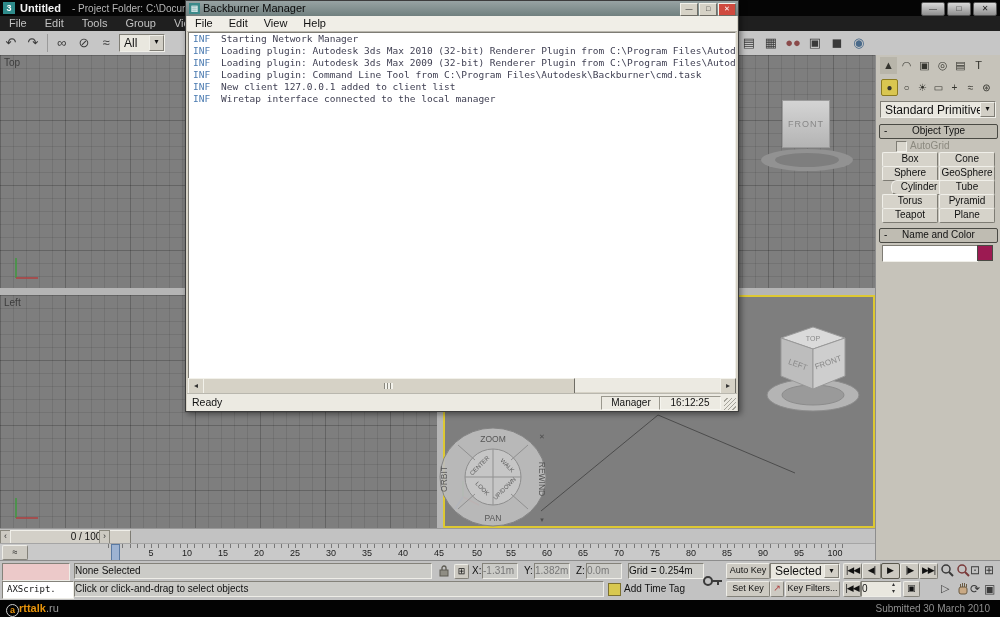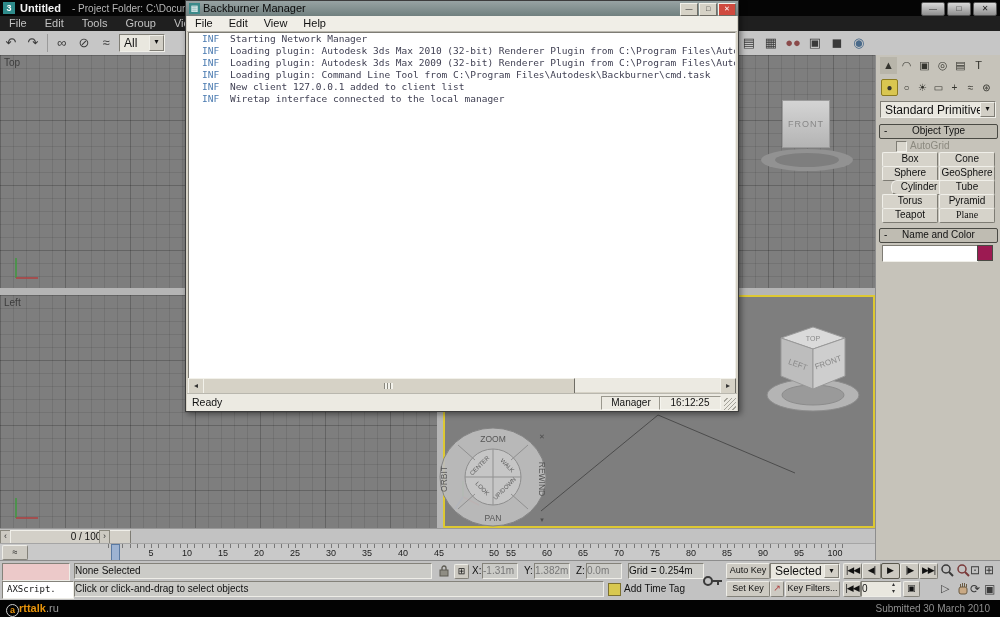--- a/index.html
+++ b/index.html
@@ -99,21 +99,21 @@
           font-size:8px;line-height:11px;text-align:center;}
   .bb-btns{position:absolute;right:2px;top:2px;display:flex;gap:1px;}
   .bb-btn{width:16px;height:11px;background:#d6d2c6;border:1px solid;border-color:#f2f1ea #6f6d65 #6f6d65 #f2f1ea;
           font-size:7px;line-height:10px;text-align:center;color:#222;}
   .bb-close{background:#cf4a3f;color:#fff;}
   .bb-menu{position:absolute;left:1px;top:15px;width:550px;height:15px;background:#f0eee7;border-bottom:1px solid #b9b7ae;}
   .bb-menu span{display:inline-block;padding:1px 8px;font-size:11px;color:#111;}
   .bb-log{position:absolute;left:2px;top:31px;width:546px;height:345px;background:#ffffff;border:1px solid;
           border-color:#7e7c74 #f0efe9 #f0efe9 #7e7c74;overflow:hidden;
           font-family:"DejaVu Sans Mono",monospace;font-size:9.5px;line-height:12px;}
-  .bb-line{white-space:pre;padding-left:13px;}
+  .bb-line{white-space:pre;padding-left:4px;}
   .bb-line .lv{color:#4a7ab0;display:inline-block;width:28px;}
   .bb-line .msg{color:#3f3f52;}
   .bb-hscroll{position:absolute;left:2px;top:377px;width:548px;height:14px;background:#eceae2;}
   .bb-sarr{position:absolute;top:0;width:14px;height:14px;background:#d6d2c6;border:1px solid;
            border-color:#f2f1ea #6f6d65 #6f6d65 #f2f1ea;font-size:8px;line-height:13px;text-align:center;color:#333;}
   .bb-thumb{position:absolute;left:15px;top:0;width:370px;height:14px;background:#d6d2c6;border:1px solid;
             border-color:#f2f1ea #6f6d65 #6f6d65 #f2f1ea;}
   .bb-grip{position:absolute;left:50%;top:4px;width:9px;height:6px;margin-left:-5px;
            background:repeating-linear-gradient(90deg,#8a887e 0 1px,#f2f1ea 1px 3px);}
   .bb-status{position:absolute;left:1px;top:392px;width:550px;height:17px;background:#eceae2;border-top:1px solid #b9b7ae;}
@@ -232,21 +232,21 @@
   <span class="lbl" style="left:34px;top:85px;color:#8b897f;">AutoGrid</span>
   <div class="cp-btn" style="left:6px;top:97px;">Box</div>
   <div class="cp-btn" style="left:63px;top:97px;">Cone</div>
   <div class="cp-btn" style="left:6px;top:111px;">Sphere</div>
   <div class="cp-btn" style="left:63px;top:111px;">GeoSphere</div>
   <div class="cp-btn" style="left:15px;top:125px;border-radius:6px;">Cylinder</div>
   <div class="cp-btn" style="left:63px;top:125px;">Tube</div>
   <div class="cp-btn" style="left:6px;top:139px;">Torus</div>
   <div class="cp-btn" style="left:63px;top:139px;">Pyramid</div>
   <div class="cp-btn" style="left:6px;top:153px;">Teapot</div>
-  <div class="cp-btn" style="left:63px;top:153px;font-family:Liberation Serif, serif;">Plane</div>
+  <div class="cp-btn" style="left:63px;top:153px;">Plane</div>
   <div class="rollout" style="top:173px;">
     <span class="minus">-</span>
     <span>Name and Color</span>
   </div>
   <input class="namefield" style="">
   <div class="swatch"></div>
 </div>
 
 <div class="abs tslider">
   <div class="ts-arr" style="left:0;">‹</div>
@@ -259,21 +259,21 @@
       <span class="tick-label" style="left: 7px;">0</span>
       <span class="tick-label" style="left: 43px;">5</span>
       <span class="tick-label" style="left: 79px;">10</span>
       <span class="tick-label" style="left: 115px;">15</span>
       <span class="tick-label" style="left: 151px;">20</span>
       <span class="tick-label" style="left: 187px;">25</span>
       <span class="tick-label" style="left: 223px;">30</span>
       <span class="tick-label" style="left: 259px;">35</span>
       <span class="tick-label" style="left: 295px;">40</span>
       <span class="tick-label" style="left: 331px;">45</span>
-      <span class="tick-label" style="left: 386px;">50</span>
+      <span class="tick-label" style="left: 369px;">50</span>
       <span class="tick-label" style="left: 403px;">55</span>
       <span class="tick-label" style="left: 439px;">60</span>
       <span class="tick-label" style="left: 475px;">65</span>
       <span class="tick-label" style="left: 511px;">70</span>
       <span class="tick-label" style="left: 547px;">75</span>
       <span class="tick-label" style="left: 583px;">80</span>
       <span class="tick-label" style="left: 619px;">85</span>
       <span class="tick-label" style="left: 655px;">90</span>
       <span class="tick-label" style="left: 691px;">95</span>
       <span class="tick-label" style="left: 727px;">100</span>

